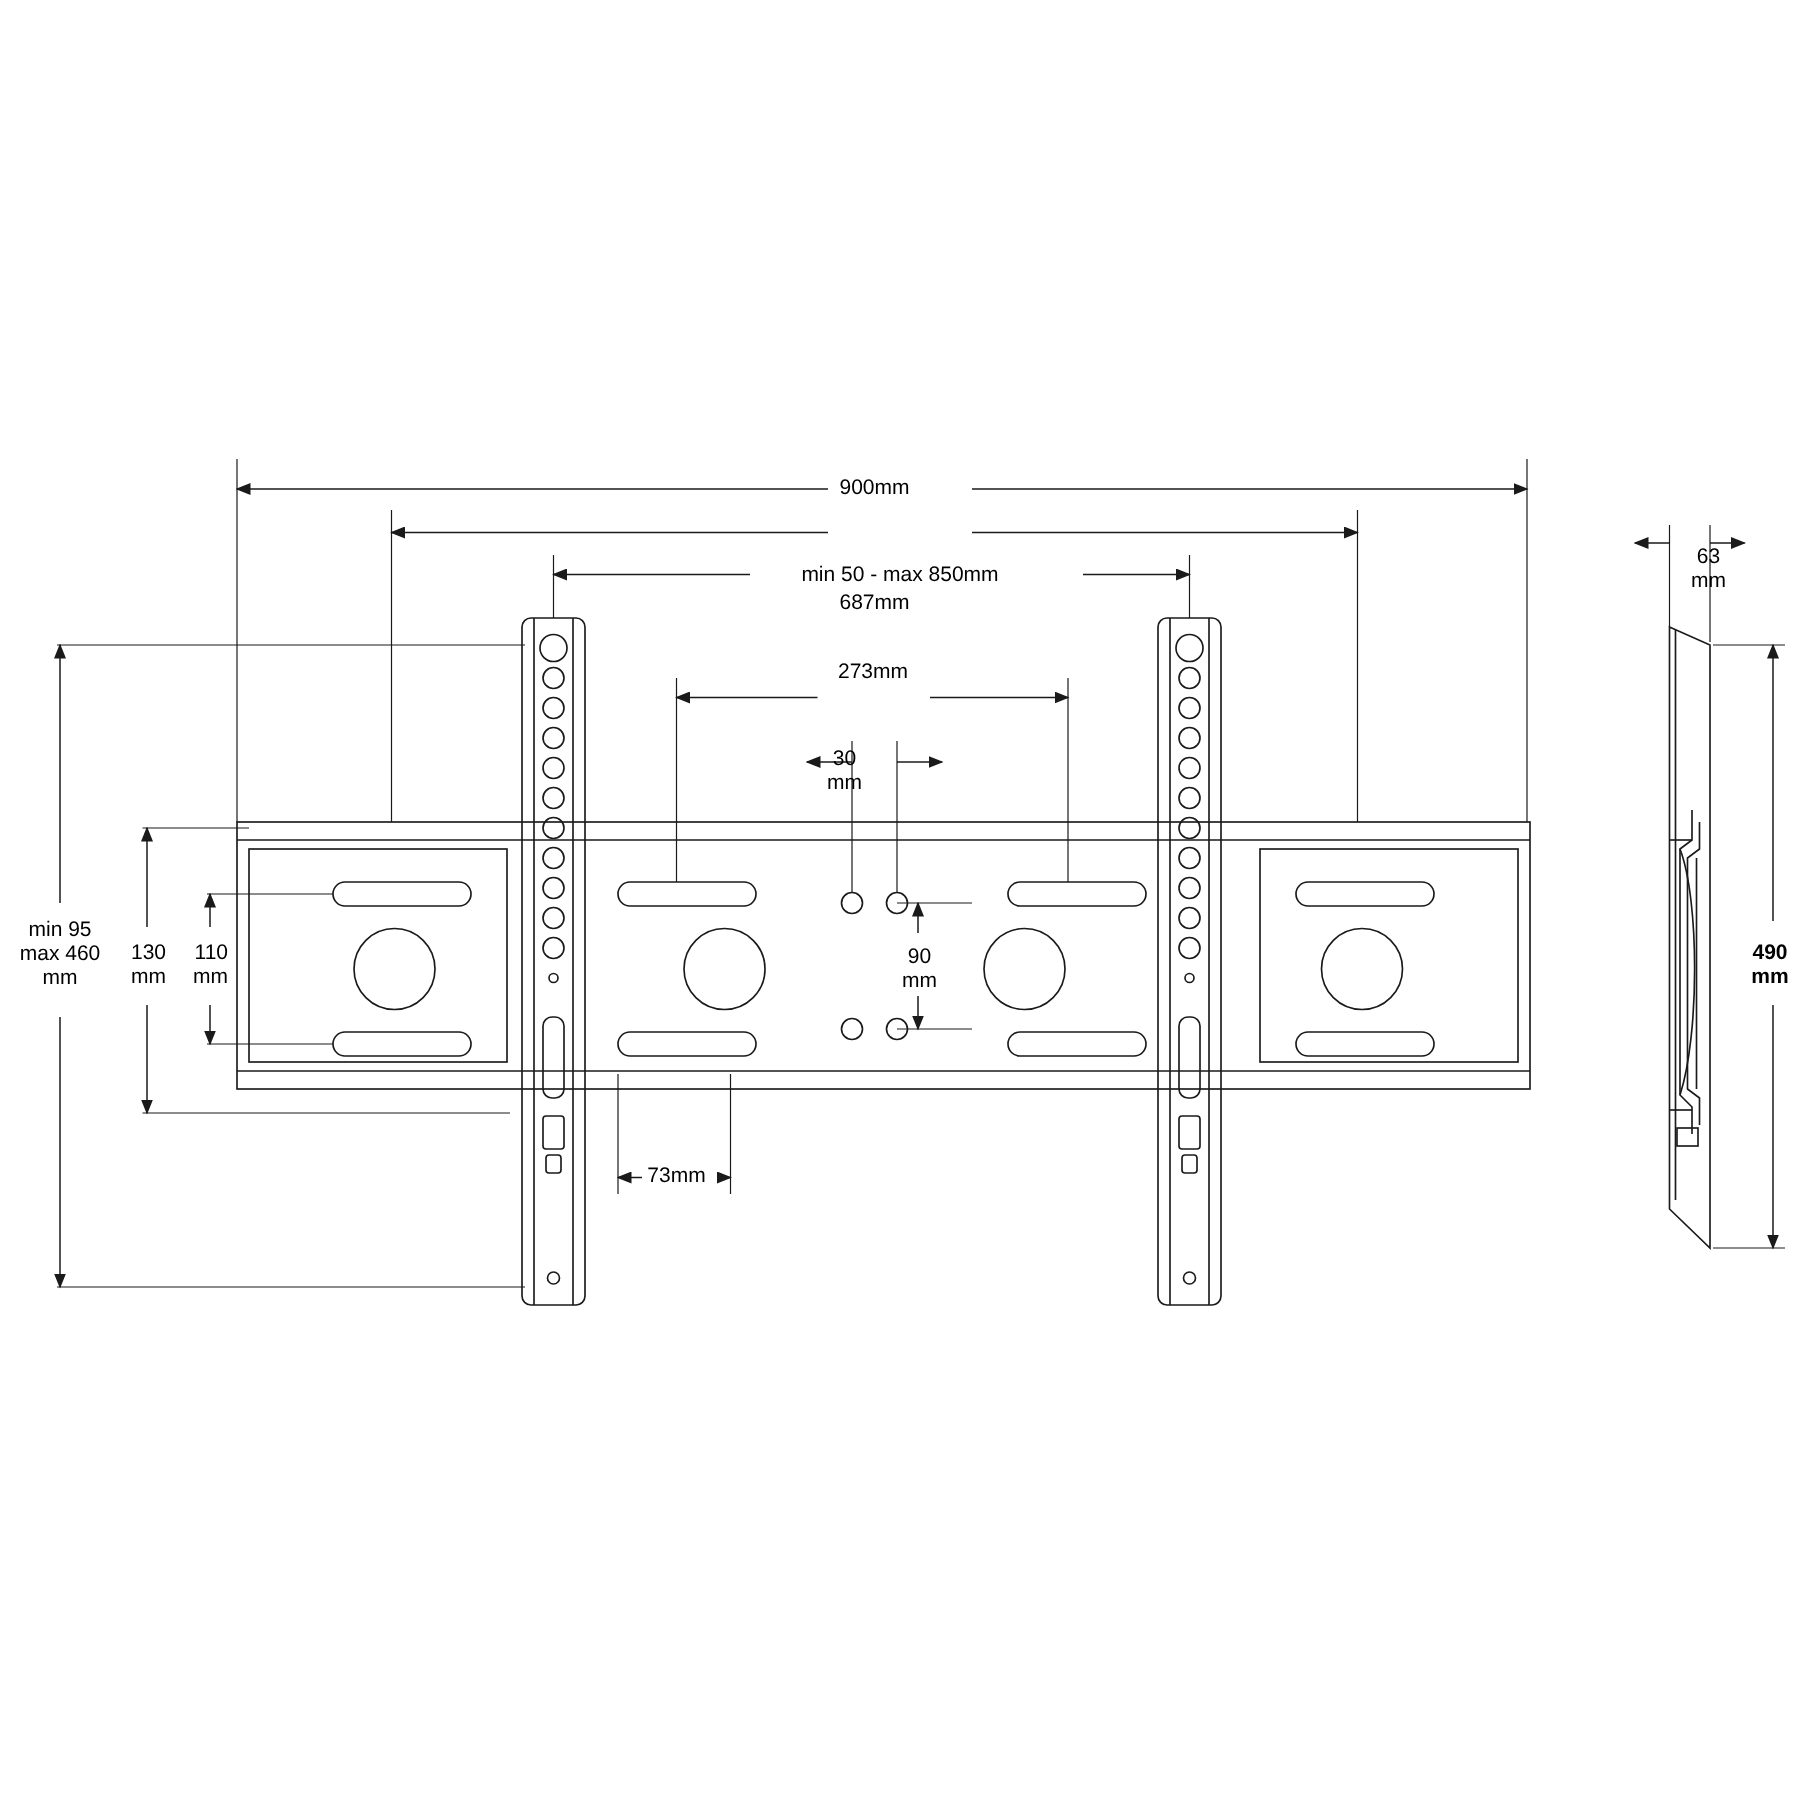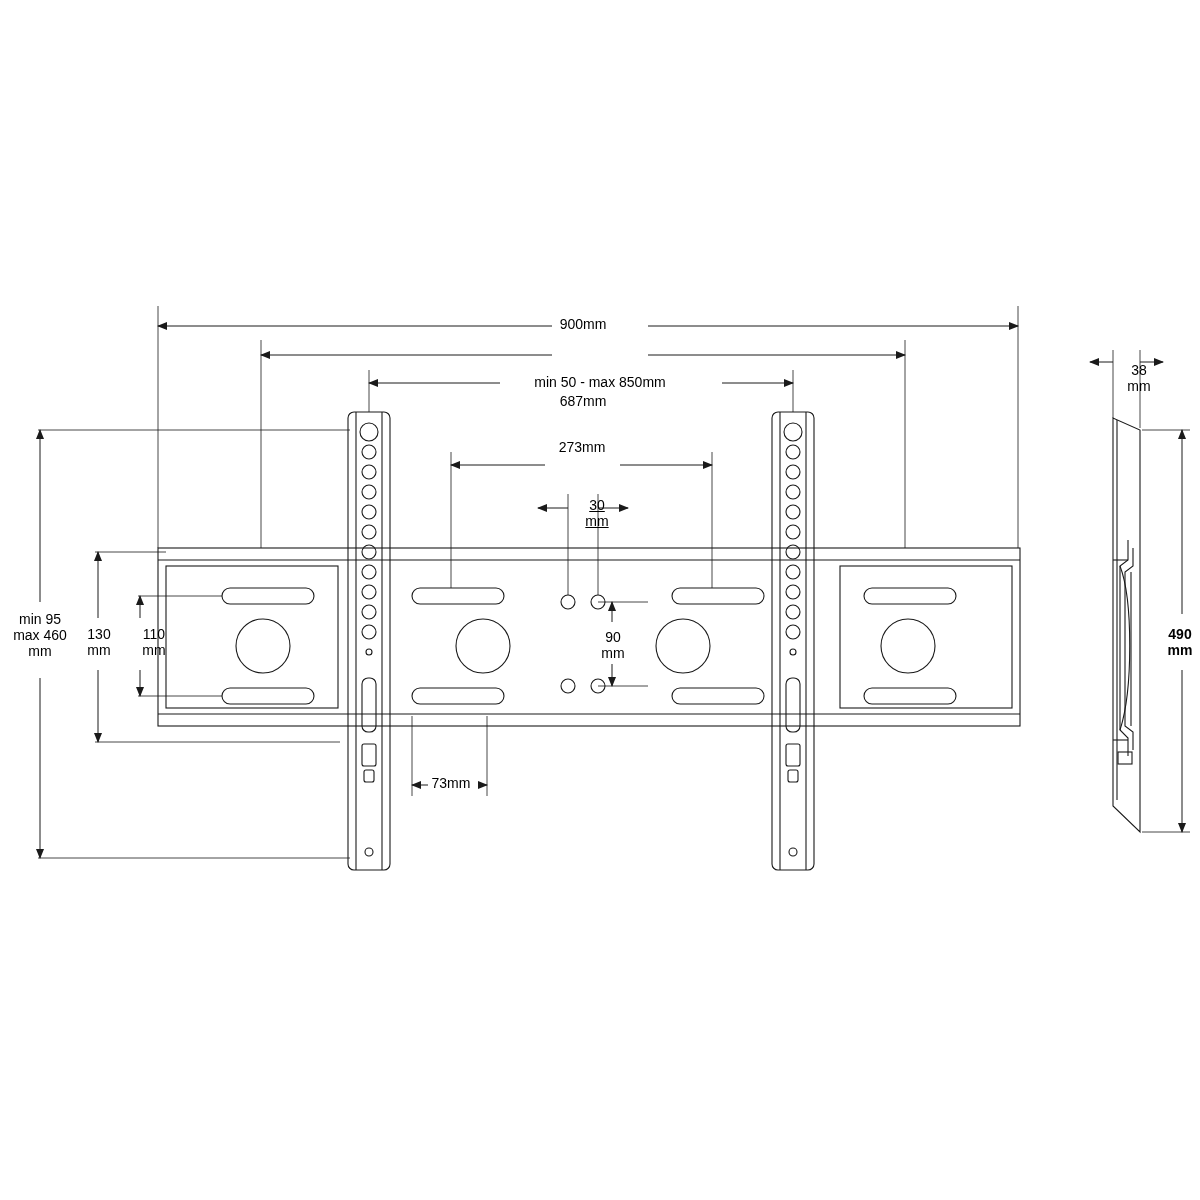--- a/index.html
+++ b/index.html
@@ -227,30 +227,30 @@
         <line x1="1182" y1="670" x2="1182" y2="832" marker-end="url(#arrowEnd)"></line>
       </g>
 
     </g>
   </svg>
 
   <div class="lbl" style="left:553px; top:316px; width:60px;">900mm</div>
   <div class="lbl" style="left:553px; top:345px; width:60px;margin-top:48px;">687mm</div>
   <div class="lbl" style="left:495px; top:374px; width:210px;text-align:center;">min 50 - max 850mm</div>
   <div class="lbl" style="left:552px; top:439px; width:60px;">273mm</div>
-  <div class="lbl" style="left:580px; top:497px; width:34px;text-decoration:underline;">30
+  <div class="lbl" style="left:546px; top:497px; width:34px;">30
 mm</div>
   <div class="lbl" style="left:596px; top:629px; width:34px;">90
 mm</div>
   <div class="lbl" style="left:81px; top:626px; width:36px;">130
 mm</div>
-  <div class="lbl" style="left:136px; top:626px; width:36px;">110
+  <div class="lbl" style="left:116px; top:626px; width:36px;text-align:right;">110
 mm</div>
   <div class="lbl" style="left:3px; top:611px; width:74px;">min 95
 max 460
 mm</div>
   <div class="lbl" style="left:424px; top:775px; width:54px;">73mm</div>
-  <div class="lbl" style="left:1122px; top:362px; width:34px;">38
+  <div class="lbl" style="left:1122px; top:362px; width:34px;">63
 mm</div>
   <div class="lbl" style="left:1162px; top:626px; width:36px;font-weight:bold;">490
 mm</div>
 
 </div>
 
 </body></html>

